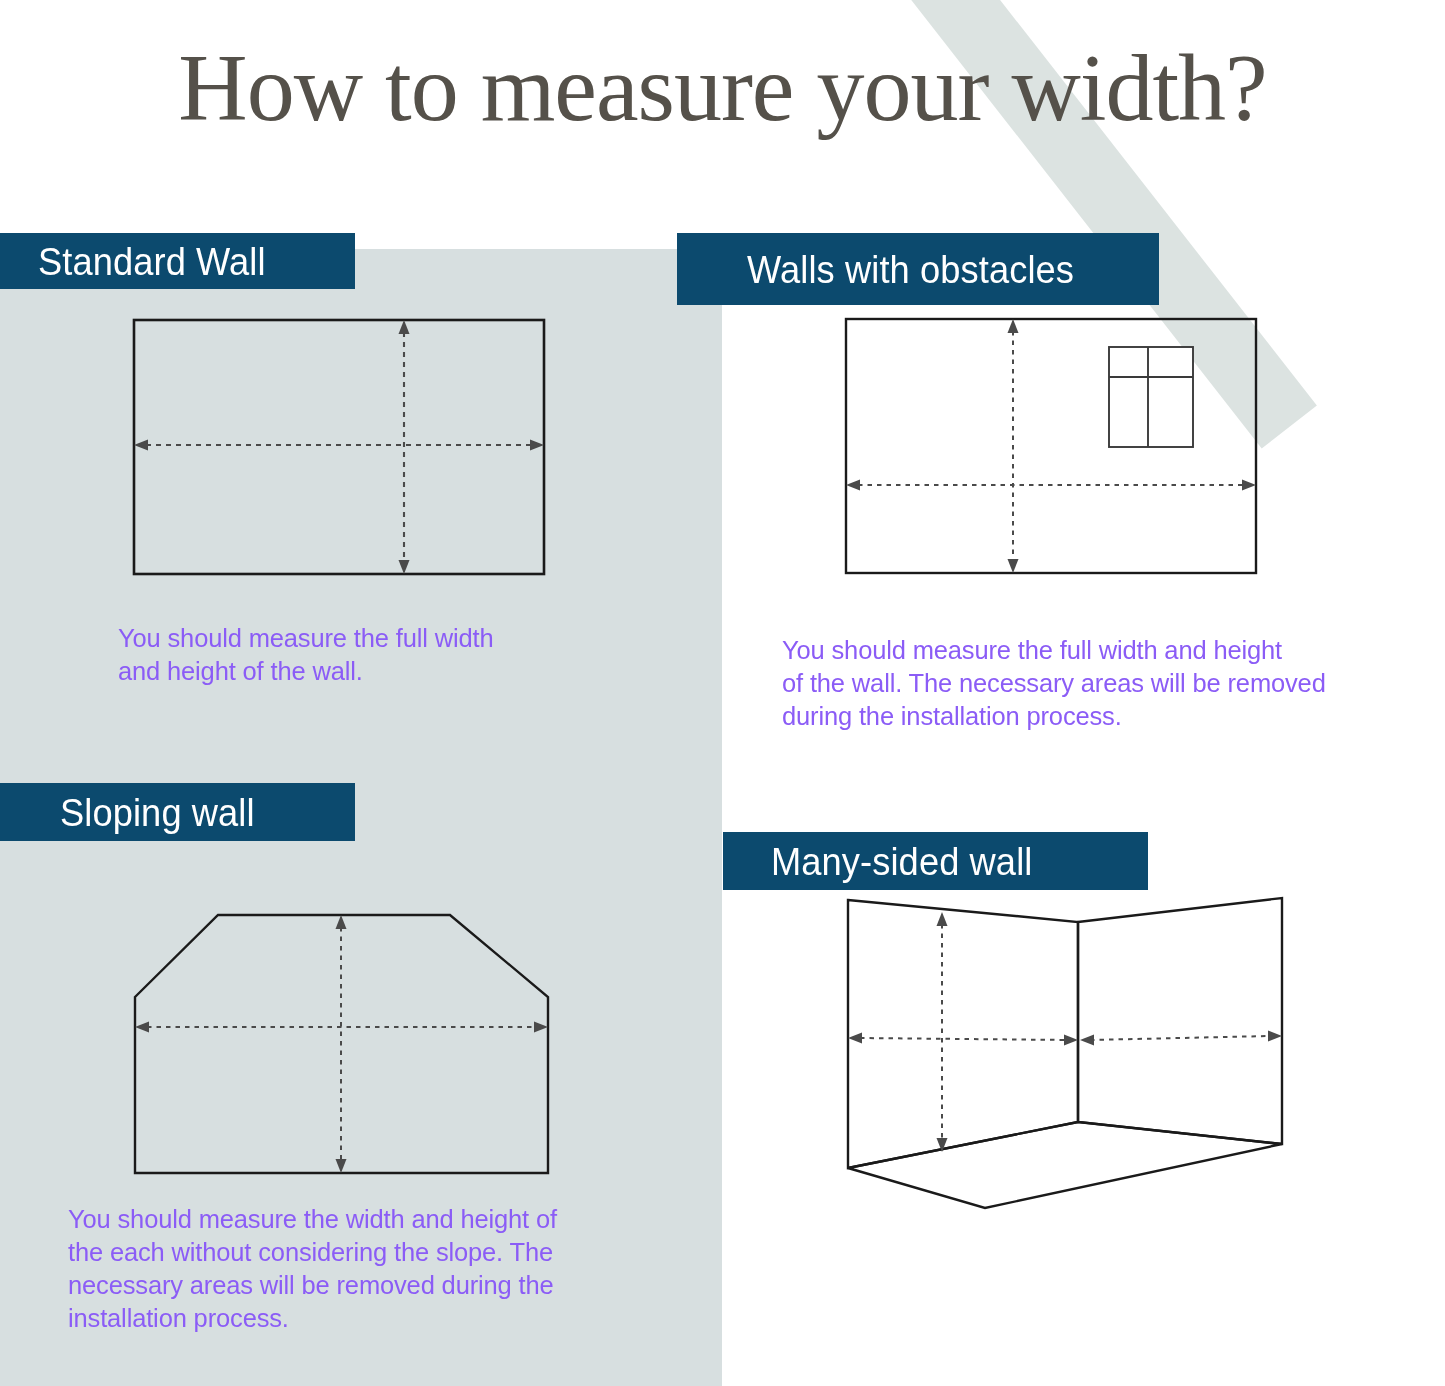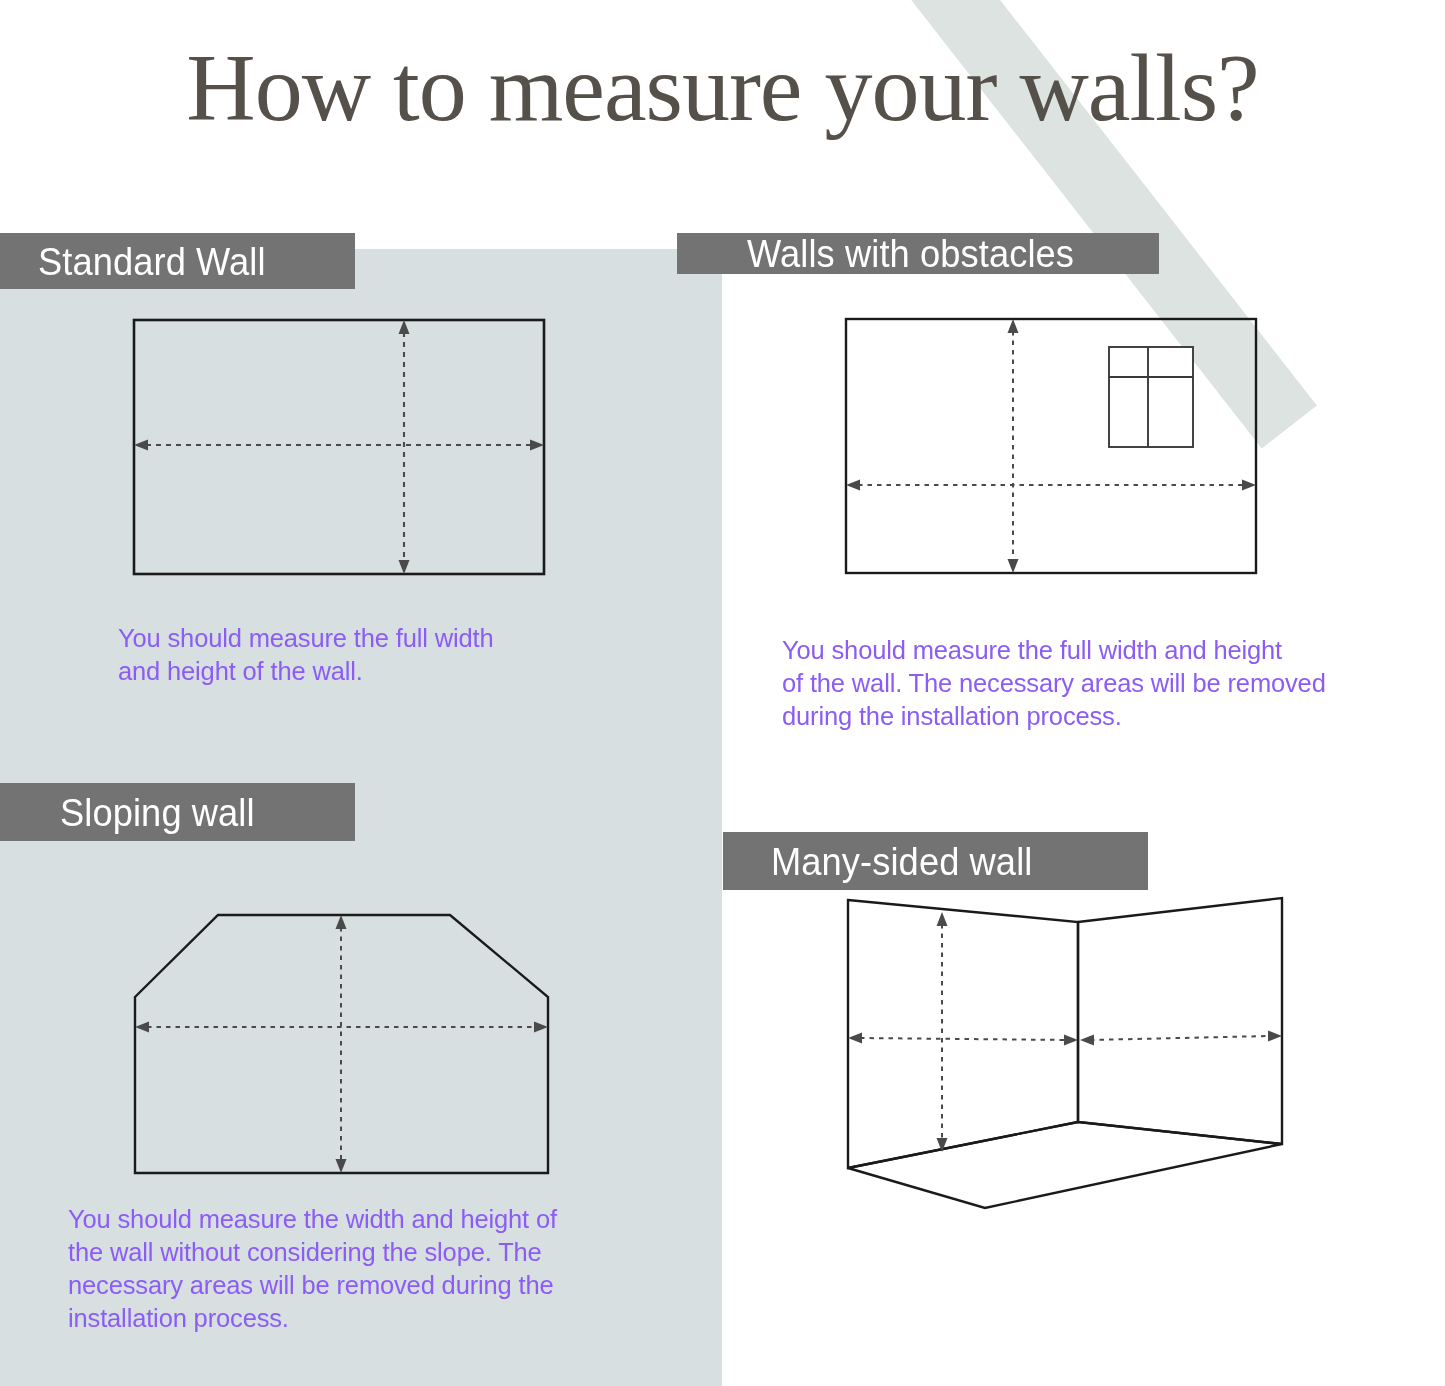--- a/index.html
+++ b/index.html
@@ -33,39 +33,39 @@
   
   .panel-bg{
     position:absolute;
     background:#d7dfe0;
   }
   .panel-bg-left{ left:0;top:249px;width:722px;height:1137px; }
 
   
   .hdr{
     position:absolute;
-    background:#737373;
+    background:#0c4a6e;
     color:#ffffff;
     display:flex;align-items:center;
     box-sizing:border-box;
     font-family:"Liberation Sans", sans-serif;
     font-weight:400;
     letter-spacing:0.1px;
     white-space:nowrap;
   }
   .hdr-label{
     font-size:39px;
     line-height:1;
     transform:scaleX(0.93);
     transform-origin:left center;
     display:inline-block;
   }
 
   .hdr-standard     { left:0px;   top:233px; width:355px; height:56px;  padding-left:38px; }
-  .hdr-obstacles    { left:677px; top:233px; width:482px; height:41px;  padding-left:70px; }
+  .hdr-obstacles    { left:677px; top:233px; width:482px; height:72px;  padding-left:70px; }
   .hdr-sloping      { left:0px;   top:783px; width:355px; height:58px;  padding-left:60px; }
   .hdr-manysided    { left:723px; top:832px; width:425px; height:58px;  padding-left:48px; }
 
   
   .main-title{
     position:absolute;
     left:0;top:36px;width:1445px;
     text-align:center;
     font-family:"Liberation Serif", serif;
     font-size:96px;
@@ -114,21 +114,21 @@
 </head>
 <body>
 
 <div id="infographic">
 
   <div class="diag-band band-a"></div>
 
   <div class="panel-bg panel-bg-left"></div>
 
   <div class="main-title">
-    <span class="t-inner">How to measure your walls?</span>
+    <span class="t-inner">How to measure your width?</span>
   </div>
 
   <div class="hdr hdr-standard">
     <span class="hdr-label">Standard Wall</span>
   </div>
 
   <div class="diagram dg-standard">
     <svg width="470" height="300" viewBox="0 0 470 300" xmlns="http://www.w3.org/2000/svg">
 
       <rect x="24" y="20" width="410" height="254" fill="none" stroke="#1a1a1a" stroke-width="2.6"></rect>
@@ -202,21 +202,21 @@
 
       <g stroke="#4a4a4a" stroke-width="2">
         <line x1="236" y1="32" x2="236" y2="266" stroke-dasharray="4.5 5"></line>
       </g>
       <polygon points="236,20 230.5,34 241.5,34" fill="#4a4a4a"></polygon>
       <polygon points="236,278 230.5,264 241.5,264" fill="#4a4a4a"></polygon>
     </svg>
   </div>
 
   <div class="caption cap-sloping">You should measure the width and height of
-the wall without considering the slope. The
+the each without considering the slope. The
 necessary areas will be removed during the
 installation process.</div>
 
   <div class="hdr hdr-manysided">
     <span class="hdr-label">Many-sided wall</span>
   </div>
 
   <div class="diagram dg-manysided">
     <svg width="470" height="320" viewBox="0 0 470 320" xmlns="http://www.w3.org/2000/svg">
 

